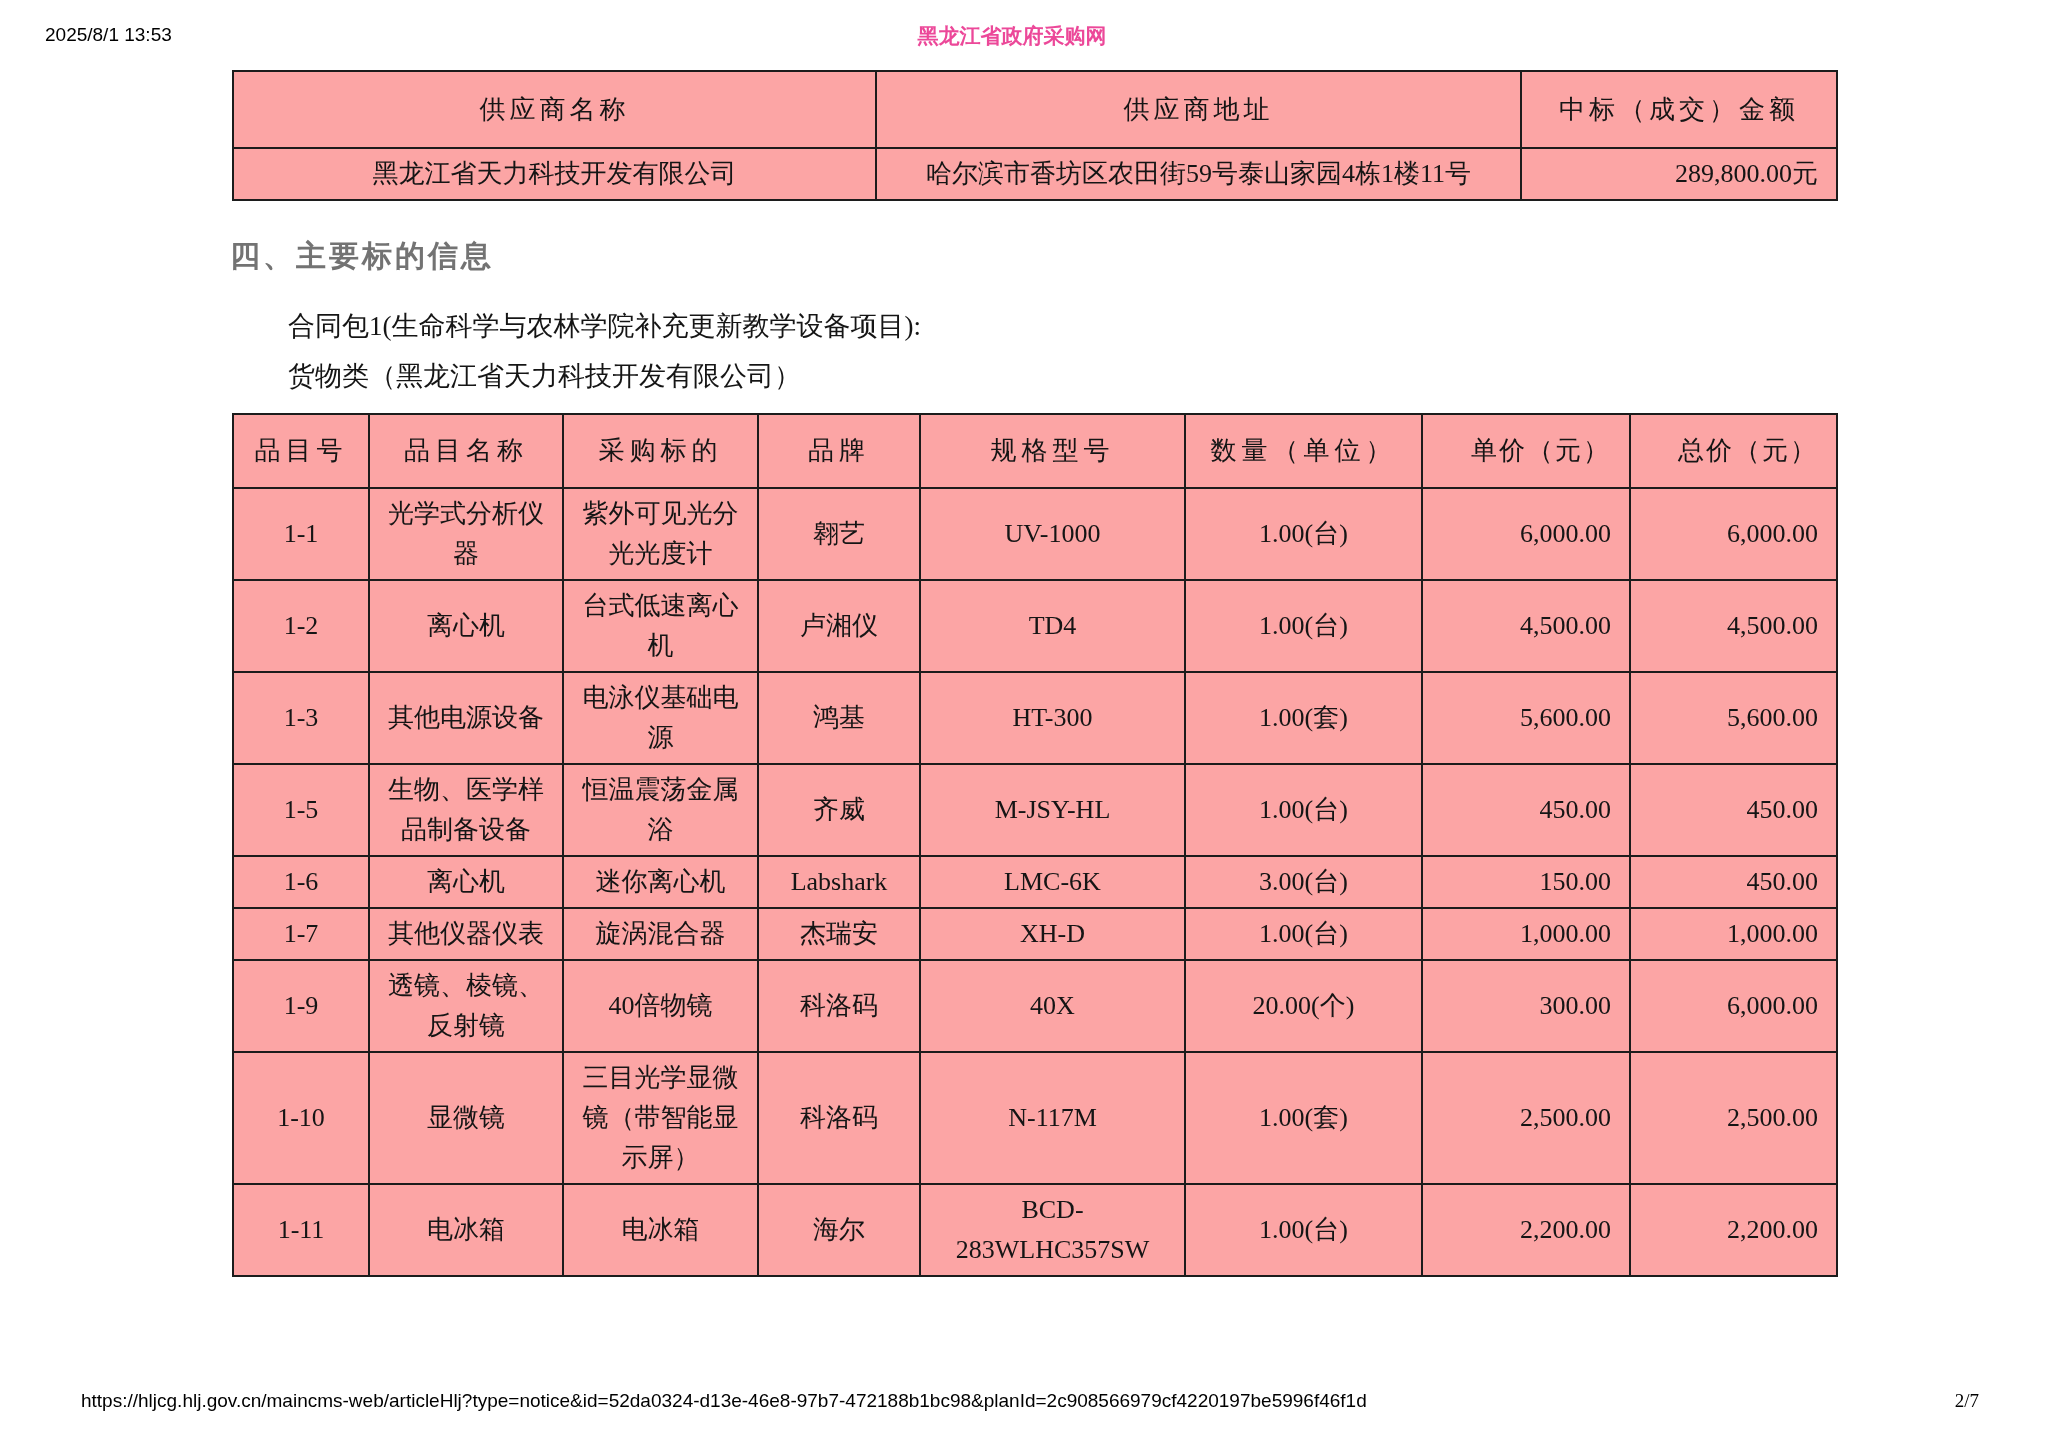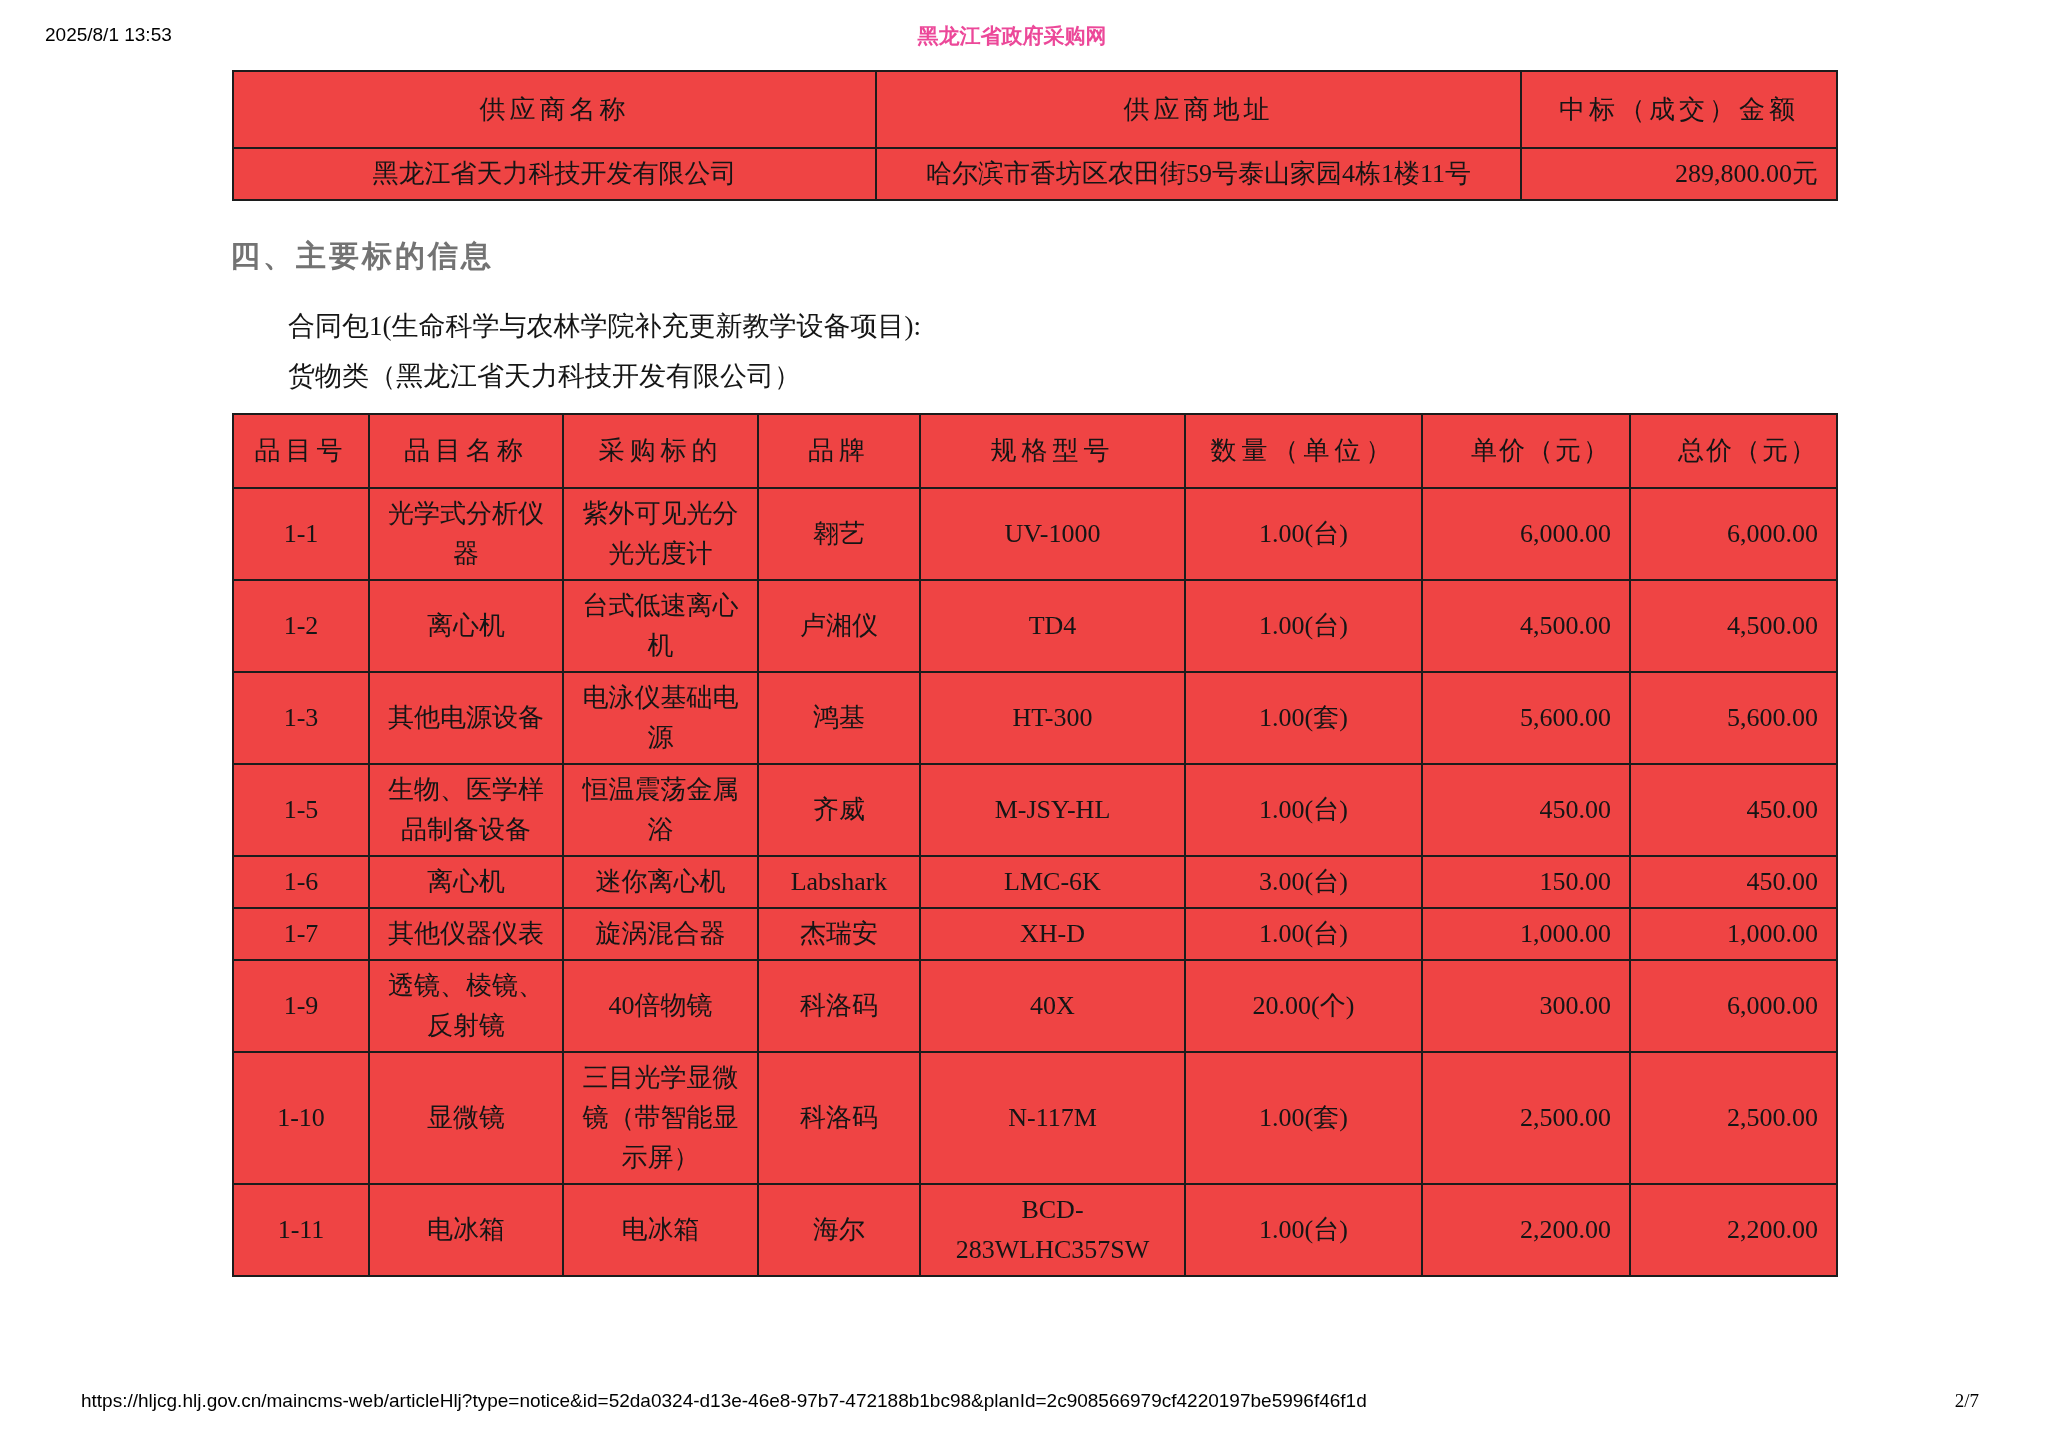--- a/index.html
+++ b/index.html
@@ -31,21 +31,21 @@
     font-size: 21px;
     font-weight: 600;
     color: #ec4899;
   }
   table.doc-table {
     position: absolute;
     left: 232px;
     border-collapse: collapse;
     table-layout: fixed;
     width: 1604px;
-    background: #ef4444;
+    background: #fca5a5;
   }
   table.doc-table th, table.doc-table td {
     border: 2px solid #1c1c1c;
     font-weight: normal;
     font-size: 26px;
     line-height: 40px;
     color: #151515;
     vertical-align: middle;
     text-align: center;
     padding: 5px 8px;

